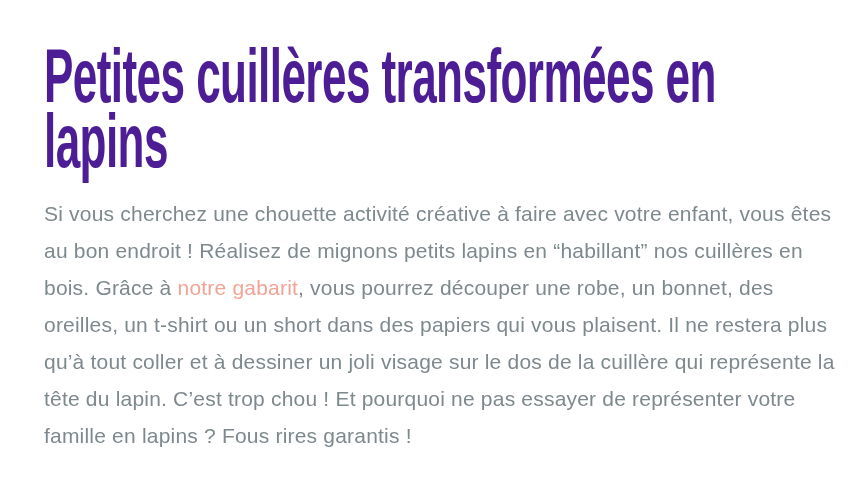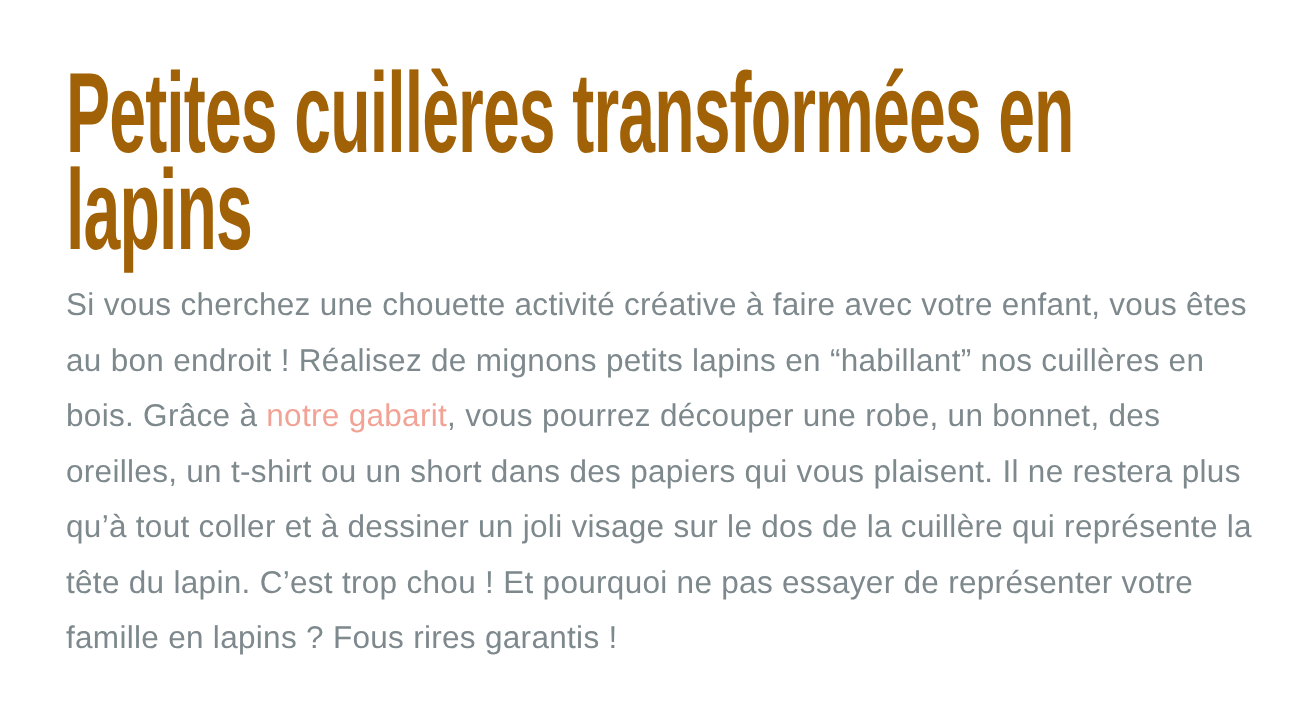--- a/index.html
+++ b/index.html
@@ -24,34 +24,34 @@
     line-height: 65px;
     letter-spacing: -1px;
   }
   .title-line {
     display: block;
     white-space: nowrap;
     transform: scaleX(0.58);
     transform-origin: 0 50%;
   }
   .intro {
-    margin: 12px 0 0 0;
+    margin: 22px 0 0 0;
     max-width: 798px;
     font-size: 21px;
     line-height: 37px;
     letter-spacing: 0.2px;
   }
   .text-link {
     text-decoration: none;
     cursor: pointer;
   }
 </style>
 </head>
 <body style="background: rgb(255, 255, 255);">
 
 <main class="page">
-  <h1 class="title" style="color: #a16207;">
+  <h1 class="title" style="color: #4c1d95;">
     <span class="title-line">Petites cuillères transformées en</span>
     <span class="title-line">lapins</span>
   </h1>
 
   <p class="intro" style="color: rgb(126, 137, 141);"><span>Si vous cherchez une chouette activité créative à faire avec votre enfant, vous êtes au bon endroit ! Réalisez de mignons petits lapins en “habillant” nos cuillères en bois. Grâce à </span><a href="#" class="text-link" style="color: rgb(241, 164, 150);">notre gabarit</a><span>, vous pourrez découper une robe, un bonnet, des oreilles, un t-shirt ou un short dans des papiers qui vous plaisent. Il ne restera plus qu’à tout coller et à dessiner un joli visage sur le dos de la cuillère qui représente la tête du lapin. C’est trop chou ! Et pourquoi ne pas essayer de représenter votre famille en lapins ? Fous rires garantis !</span></p>
 </main>
 
 </body></html>

